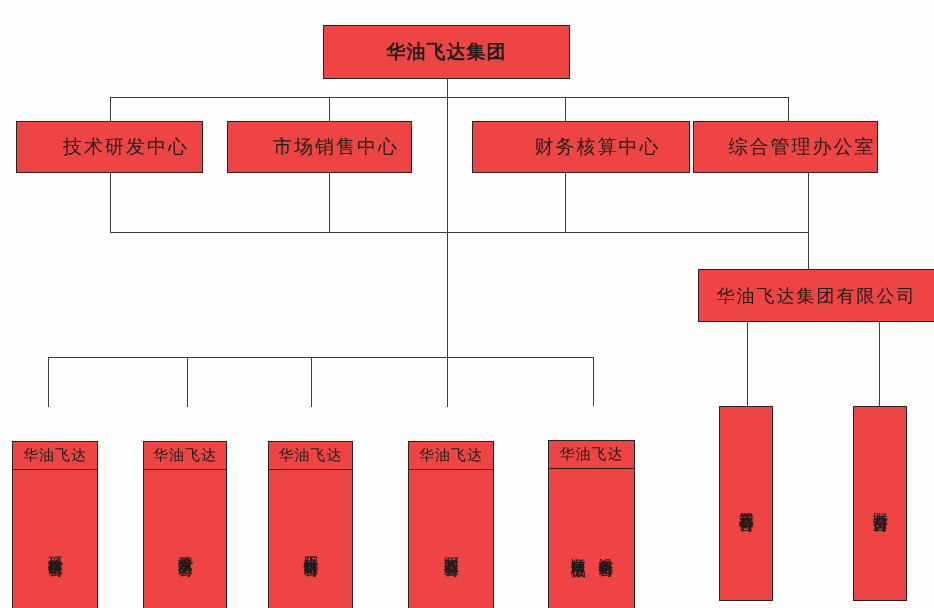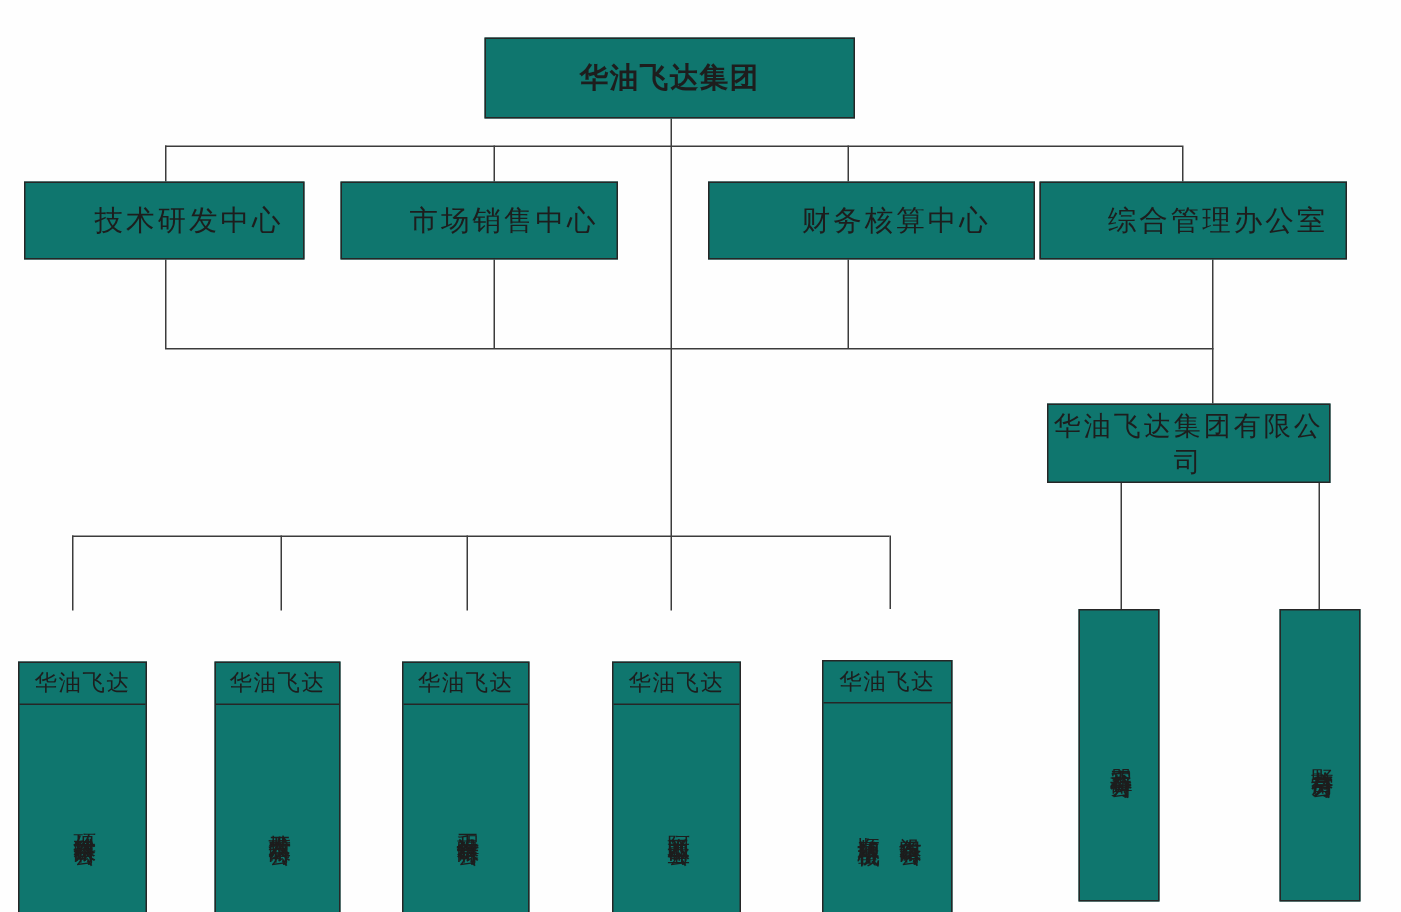--- a/index.html
+++ b/index.html
@@ -8,21 +8,21 @@
   .canvas {
     position: relative;
     width: 934px;
     height: 608px;
     background: #fefefe;
     overflow: hidden;
   }
   .box {
     position: absolute;
     border: 1.5px solid #262626;
-    background: #0f766e;
+    background: #ef4444;
     display: flex;
     align-items: center;
     justify-content: center;
     text-align: center;
   }
   .root-box {
     font-weight: bold;
     font-size: 19px;
     letter-spacing: 1px;
   }
@@ -99,25 +99,25 @@
 
   <div class="box center-box" style="left:16px; top:121px; width:187px; height:52px;">
     <span>技术研发中心</span>
   </div>
   <div class="box center-box" style="left:227px; top:121px; width:185px; height:52px;">
     <span>市场销售中心</span>
   </div>
   <div class="box center-box" style="left:472px; top:121px; width:218px; height:52px;">
     <span>财务核算中心</span>
   </div>
-  <div class="box center-box" style="left:693px; top:121px; width:205px; height:52px;">
+  <div class="box center-box" style="left:693px; top:121px; width:185px; height:52px;">
     <span>综合管理办公室</span>
   </div>
 
-  <div class="box group-box" style="left:698px; top:269px; width:189px; height:53px;">
+  <div class="box group-box" style="left:698px; top:269px; width:237px; height:53px;">
     <span>华油飞达集团有限公司</span>
   </div>
 
   <div class="box sub" style="left:12px; top:407px; width:86px; height:186px;">
     <div class="sub-header">华油飞达</div>
     <div class="sub-body">
       <span class="vtext">环保科技有限公司</span>
     </div>
   </div>
   <div class="box sub" style="left:143px; top:407px; width:84px; height:186px;">

